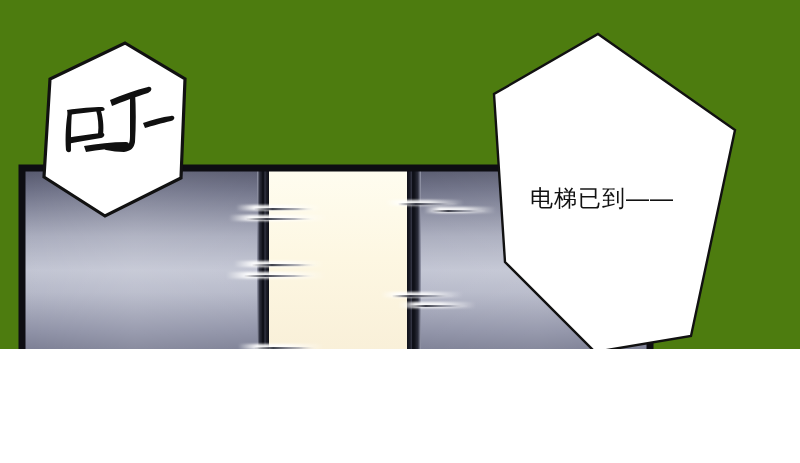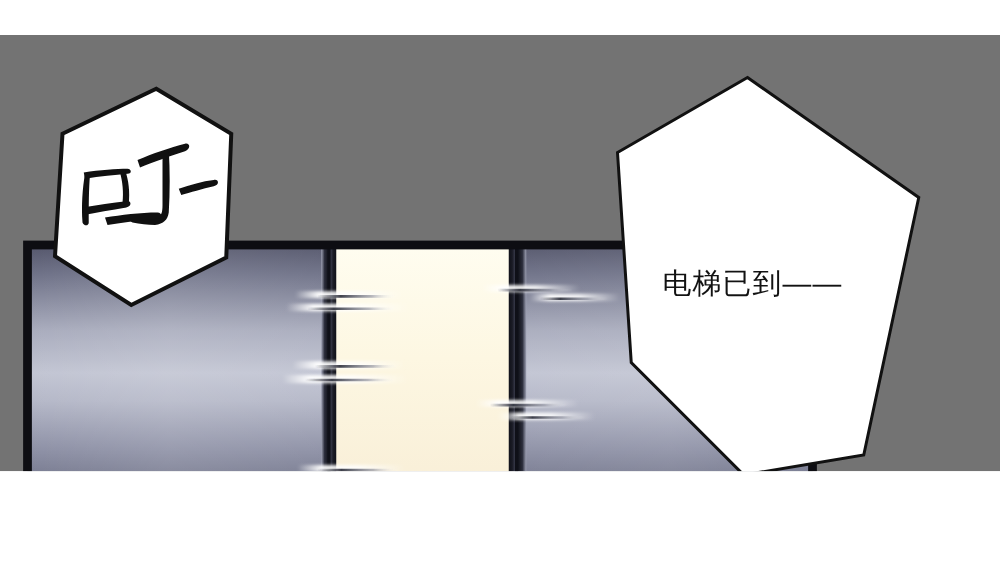--- a/index.html
+++ b/index.html
@@ -7,23 +7,22 @@
     padding: 0;
     background: #ffffff;
   }
   body {
     font-family: "Liberation Sans", sans-serif;
   }
   #scene {
     position: relative;
     width: 800px;
     height: 349px;
-    background: #737373;
+    background: #4d7c0f;
     overflow: hidden;
-    margin-top: 28px;
   }
   #scene svg.layer {
     position: absolute;
     left: 0;
     top: 0;
     width: 800px;
     height: 463px;
   }
   .watermark {
     position: absolute;

